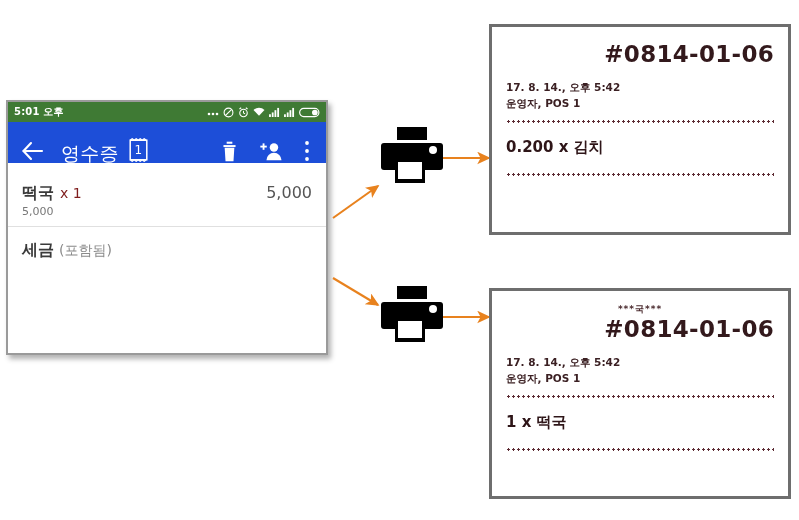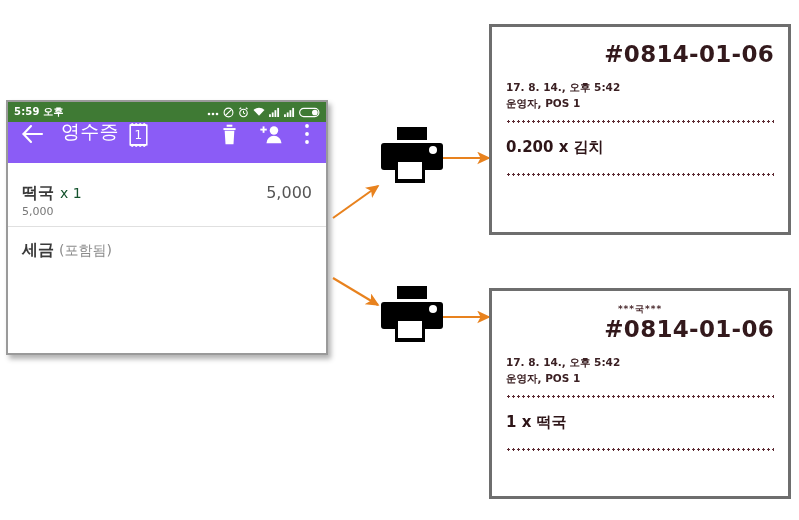--- a/index.html
+++ b/index.html
@@ -23,22 +23,22 @@
   .statusbar{
     height:20px;background:#3f7a34;color:#ffffff;
     display:flex;align-items:center;justify-content:space-between;
     padding:0 5px 0 6px;box-sizing:border-box;
   }
   .status-time{font-size:10px;font-weight:bold;letter-spacing:.2px;line-height:1;}
   .status-icons{display:flex;align-items:center;gap:4px;}
   .status-icons svg{display:block;}
 
   .toolbar{
-    height:41px;background:#8b5cf6;
-    display:flex;align-items:flex-start;padding:0 16px 0 13px;box-sizing:border-box;
+    height:41px;background:#1d4ed8;
+    display:flex;align-items:flex-end;padding:0 16px 0 13px;box-sizing:border-box;
   }
   .tb-back{width:24px;height:24px;flex:0 0 auto;}
   .tb-title{
     color:#ffffff;font-size:19px;font-weight:500;margin-left:16px;
     letter-spacing:.3px;white-space:nowrap;line-height:1;
   }
   .tb-receipt-icon{
     position:relative;width:21px;height:26px;margin-left:9px;flex:0 0 auto;
     display:flex;align-items:center;justify-content:center;
   }
@@ -51,21 +51,21 @@
   .tb-act.overflow{margin-left:22px;width:6px;}
 
   .list{background:#ffffff;}
   .row{
     padding:21px 14px 7px 14px;border-bottom:1px solid #e0e0e0;
     display:flex;flex-direction:column;
   }
   .row-top{display:flex;align-items:baseline;justify-content:space-between;}
   .row-left{display:flex;align-items:baseline;}
   .item-name{font-size:16px;font-weight:bold;color:#3a3a3a;line-height:1.15;}
-  .item-qty{font-size:14px;color:#14532d;margin-left:6px;line-height:1.15;}
+  .item-qty{font-size:14px;color:#7f1d1d;margin-left:6px;line-height:1.15;}
   .item-total{font-size:16px;color:#555555;line-height:1.15;}
   .item-sub{font-size:11px;color:#777777;margin-top:3px;line-height:1.2;}
   .row.tax{padding:13px 14px 15px 14px;border-bottom:none;}
   .tax-name{font-size:16px;font-weight:bold;color:#3a3a3a;}
   .tax-note{font-size:14px;color:#8a8a8a;margin-left:5px;}
 
   
   .printer{position:absolute;}
   .printer svg{display:block;}
 
@@ -103,21 +103,21 @@
   }
 </style>
 </head>
 <body>
 
 <div id="stage">
 
   <div class="phone">
 
     <div class="statusbar">
-      <div class="status-time">5:59 오후</div>
+      <div class="status-time">5:01 오후</div>
       <div class="status-icons">
         <svg width="12" height="10" viewBox="0 0 12 10">
           <circle cx="2" cy="7" r="1.3" fill="#fff"></circle>
             <circle cx="6" cy="7" r="1.3" fill="#fff"></circle>
             <circle cx="10" cy="7" r="1.3" fill="#fff"></circle>
         </svg>
         <svg width="11" height="11" viewBox="0 0 12 12">
           <circle cx="6" cy="6" r="4.8" fill="none" stroke="#fff" stroke-width="1.2"></circle>
           <line x1="2.5" y1="9.5" x2="9.5" y2="2.5" stroke="#fff" stroke-width="1.2"></line>
         </svg>

